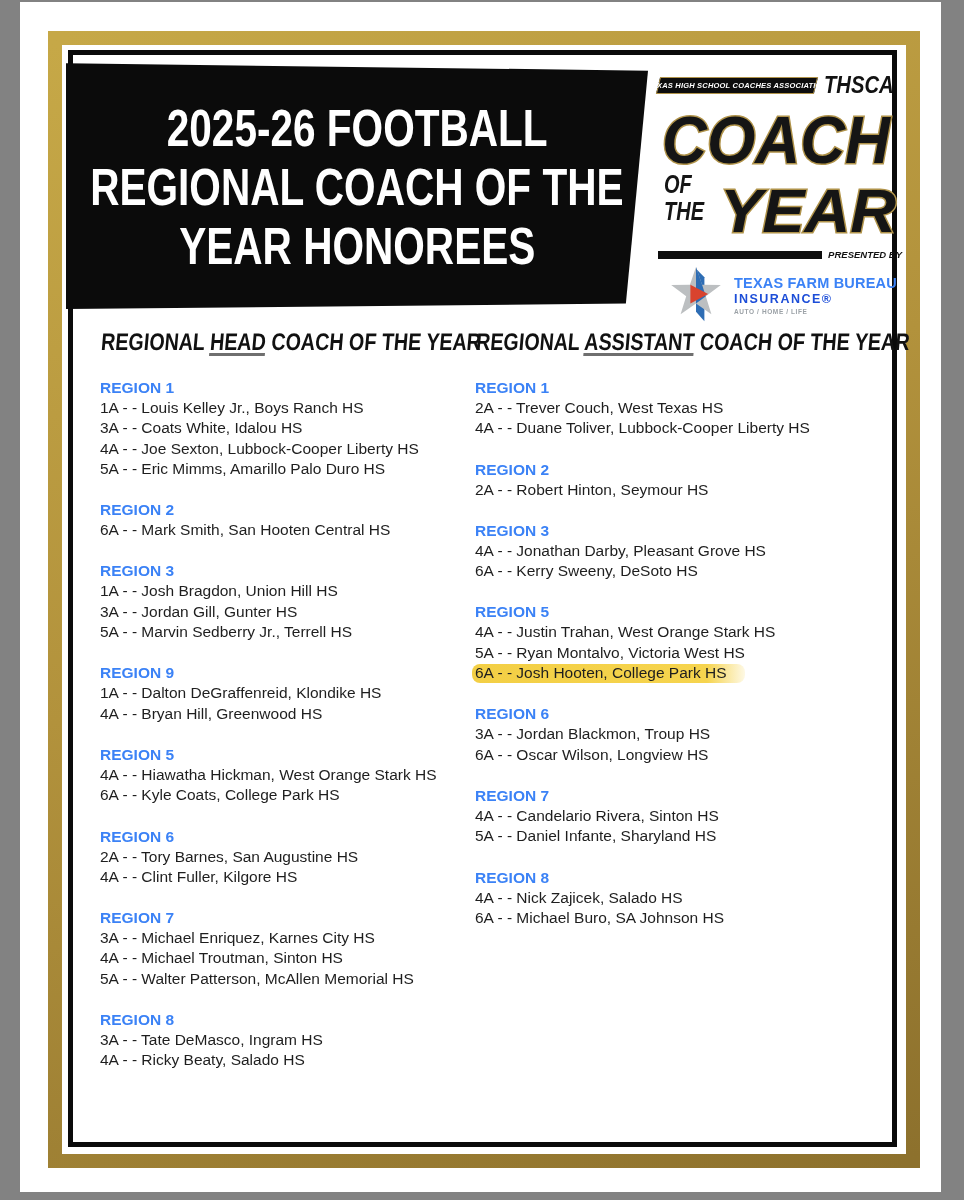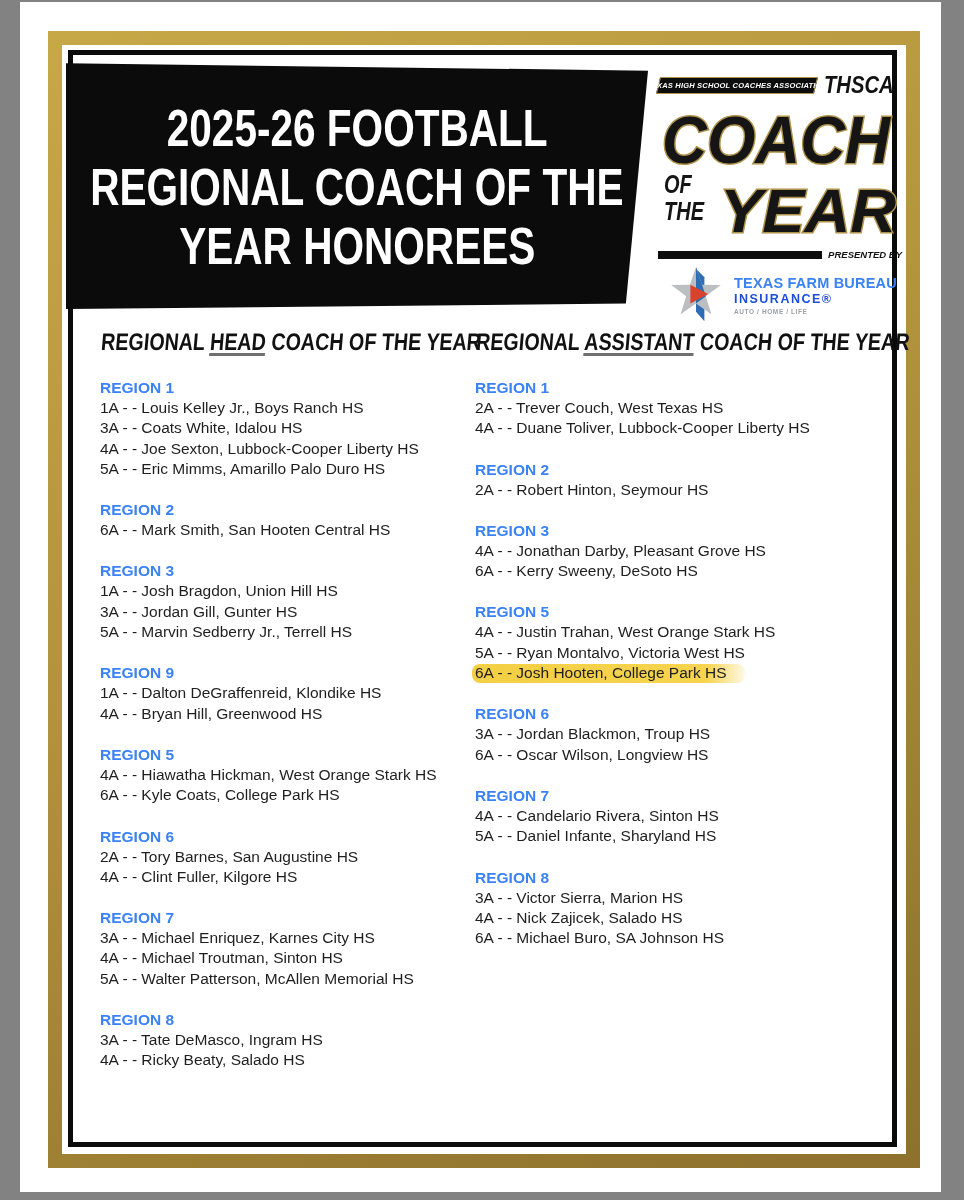--- a/index.html
+++ b/index.html
@@ -252,19 +252,18 @@
           <div class="entry-line"><span class="entry-text">3A - - Jordan Blackmon, Troup HS</span></div>
           <div class="entry-line"><span class="entry-text">6A - - Oscar Wilson, Longview HS</span></div>
         </div>
         <div class="region-block">
           <div class="region-heading">REGION 7</div>
           <div class="entry-line"><span class="entry-text">4A - - Candelario Rivera, Sinton HS</span></div>
           <div class="entry-line"><span class="entry-text">5A - - Daniel Infante, Sharyland HS</span></div>
         </div>
         <div class="region-block">
           <div class="region-heading">REGION 8</div>
-          <div class="entry-line"><span class="entry-text">3A - - Victor Sierra, Marion HS</span></div>
           <div class="entry-line"><span class="entry-text">4A - - Nick Zajicek, Salado HS</span></div>
           <div class="entry-line"><span class="entry-text">6A - - Michael Buro, SA Johnson HS</span></div>
         </div>
       </div>
   </div>
 </div>
 
 </body></html>

